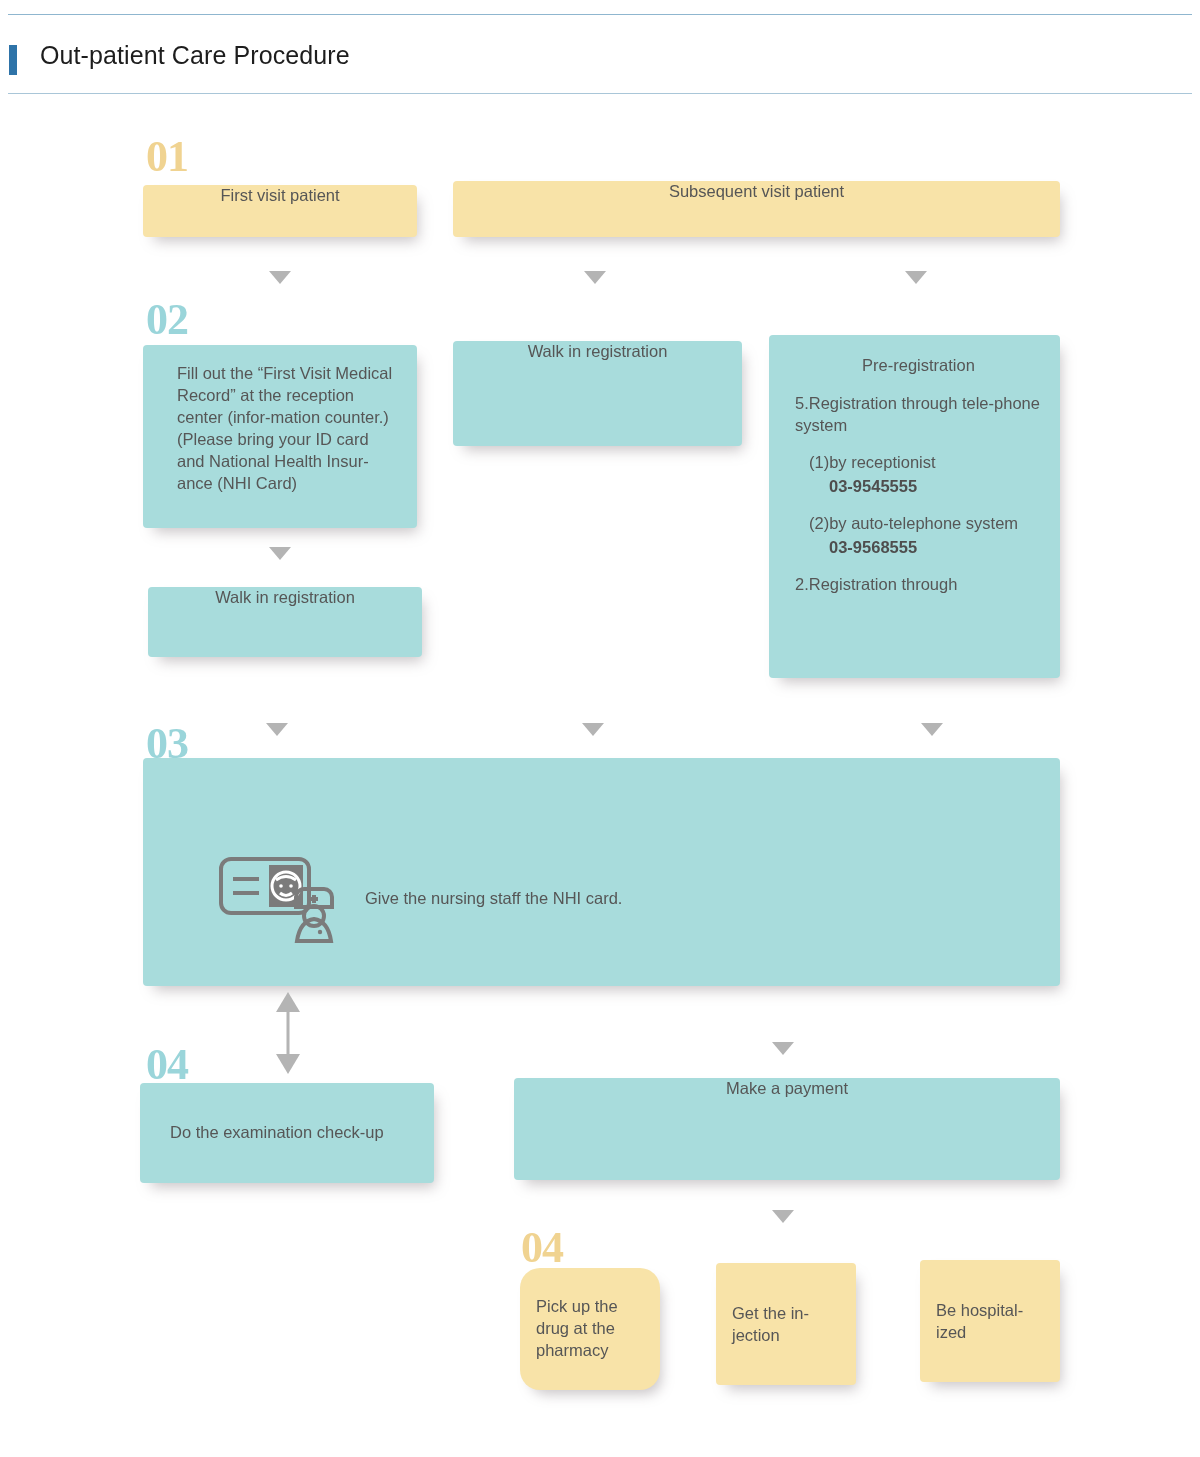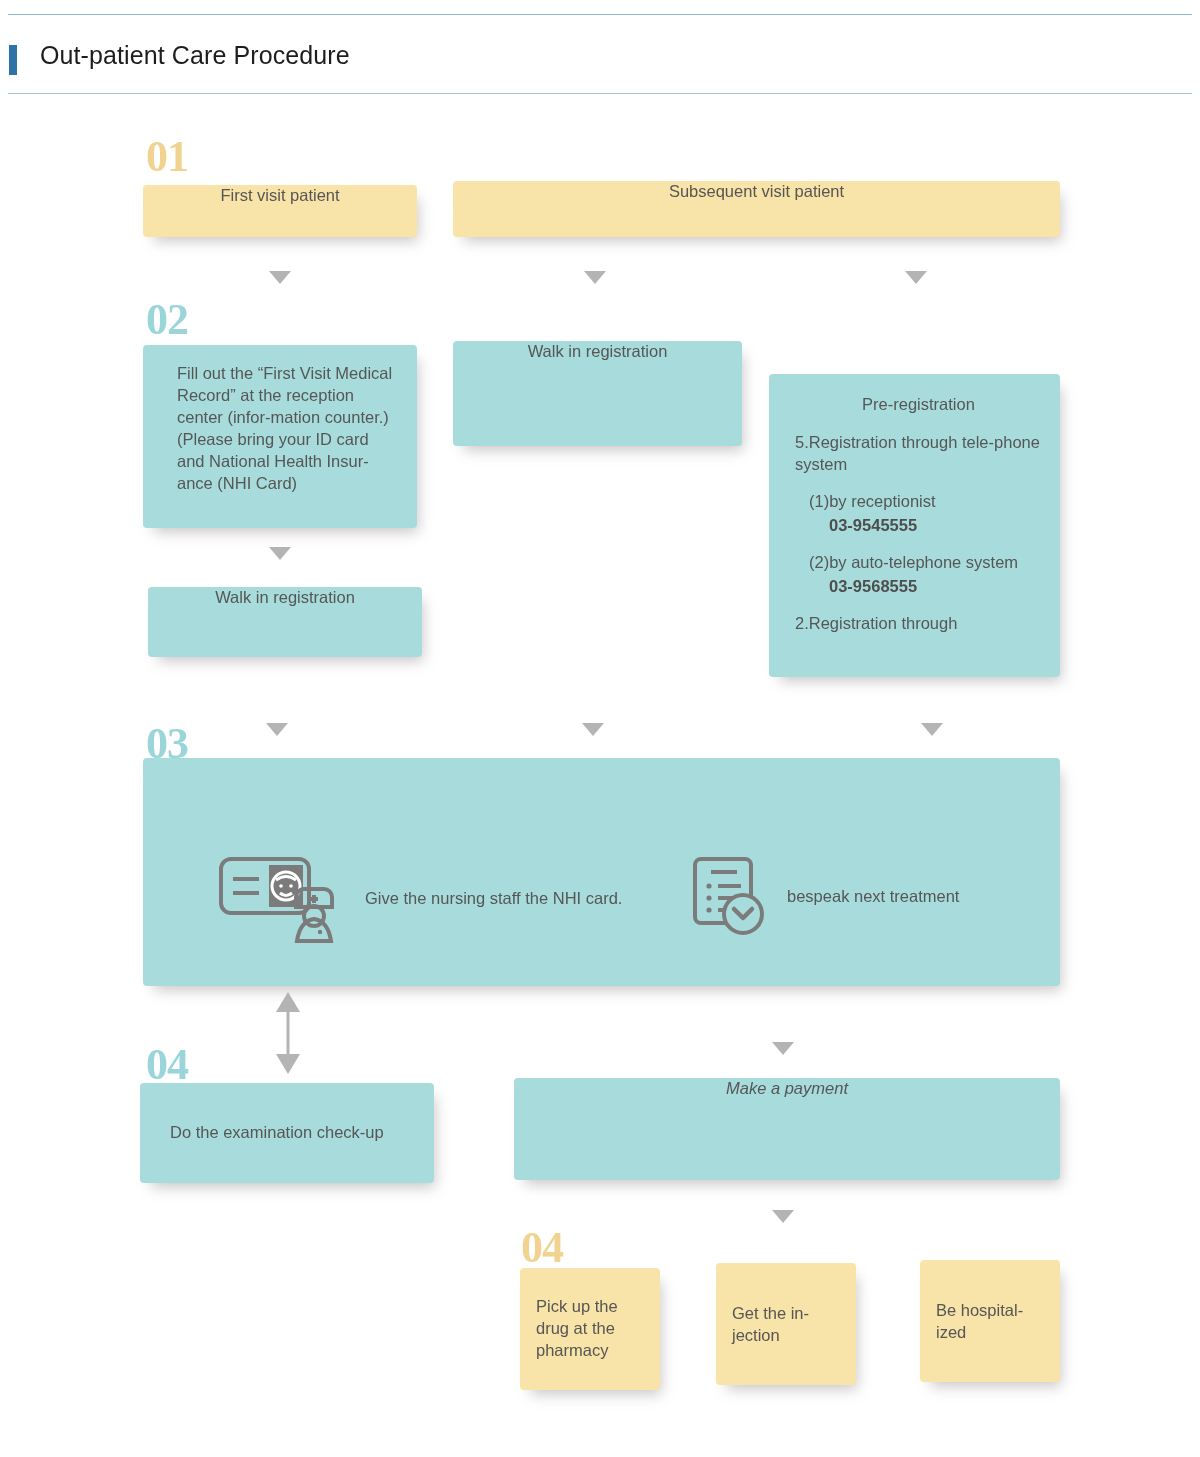--- a/index.html
+++ b/index.html
@@ -164,21 +164,21 @@
 <div class="step-num teal" style="left:146px; top:298px;">02</div>
 
 <div class="box teal" style="left:143px; top:345px; width:274px; height:183px; padding:18px 22px 0 34px;">
   <span class="box-text">Fill out the “First Visit Medical Record” at the reception center (infor-mation counter.)(Please bring your ID card and National Health Insur-ance (NHI Card)</span>
 </div>
 
 <div class="box teal center" style="left:453px; top:341px; width:289px; height:105px;">
   <span class="box-text">Walk in registration</span>
 </div>
 
-<div class="box teal" id="prereg-box" style="left:769px; top:335px; width:291px; height:303px;margin-top:39px;">
+<div class="box teal" id="prereg-box" style="left:769px; top:335px; width:291px; height:343px;">
   <span id="prereg-title">Pre-registration</span>
   <span class="prereg-line">5.Registration through tele-phone system</span>
   <span class="prereg-line prereg-gap prereg-indent">(1)by receptionist</span>
   <span class="prereg-phone">03-9545555</span>
   <span class="prereg-line prereg-gap prereg-indent">(2)by auto-telephone system</span>
   <span class="prereg-phone">03-9568555</span>
   <span class="prereg-line prereg-gap">2.Registration through</span>
 </div>
 
 <div class="arrow-down" style="left:269px; top:547px;"></div>
@@ -210,64 +210,47 @@
         <path d="M87 36 h20 a8 8 0 0 1 8 8 v10 h-36 v-10 a8 8 0 0 1 8 -8 z"></path>
         <path d="M93 46 h8 M97 42 v8" stroke-width="4"></path>
         <circle cx="97" cy="63" r="10"></circle>
         <path d="M80 88 q3 -20 17 -22 q14 2 17 22 z"></path>
         <circle cx="103" cy="79" r="2.2" fill="#7b7b7b" stroke="none"></circle>
       </svg>
     </span>
     <span class="icon-label">Give the nursing staff the NHI card.</span>
   </div>
 
-  <div class="icon-group" style="left:548px; top:95px;">
-    <span>
-      <svg width="78" height="86" viewBox="0 0 78 86" fill="none" stroke="#7b7b7b" stroke-width="4">
-        <path d="M10 6 h44 a6 6 0 0 1 6 6 v52 a6 6 0 0 1 -6 6 h-44 a6 6 0 0 1 -6 -6 v-52 a6 6 0 0 1 6 -6 z"></path>
-        <line x1="20" y1="19" x2="46" y2="19"></line>
-        <circle cx="18" cy="33" r="2.6" fill="#7b7b7b" stroke="none"></circle>
-        <line x1="27" y1="33" x2="50" y2="33"></line>
-        <circle cx="18" cy="45" r="2.6" fill="#7b7b7b" stroke="none"></circle>
-        <line x1="27" y1="45" x2="46" y2="45"></line>
-        <circle cx="18" cy="57" r="2.6" fill="#7b7b7b" stroke="none"></circle>
-        <line x1="27" y1="57" x2="42" y2="57"></line>
-        <circle cx="52" cy="61" r="19" fill="#a8dcdc"></circle>
-        <path d="M43 56 l9 9 l9 -9" stroke-width="4.5" stroke-linecap="round" stroke-linejoin="round"></path>
-      </svg>
-    </span>
-    <span class="icon-label">bespeak next treatment</span>
-  </div>
 </div>
 
 <div class="step-num teal" style="left:146px; top:1043px;">04</div>
 
 <div class="dbl-arrow" style="left:275px; top:992px;">
   <svg width="26" height="82" viewBox="0 0 26 82">
     <polygon points="13,0 25,20 1,20" fill="#b4b4b4"></polygon>
     <rect x="11.5" y="18" width="3" height="46" fill="#b4b4b4"></rect>
     <polygon points="13,82 25,62 1,62" fill="#b4b4b4"></polygon>
   </svg>
 </div>
 
 <div class="arrow-down" style="left:772px; top:1042px;"></div>
 
 <div class="box teal left-mid pad-l" style="left:140px; top:1083px; width:294px; height:100px;">
   <span class="box-text">Do the examination check-up</span>
 </div>
 
-<div class="box teal center" style="left:514px; top:1078px; width:546px; height:102px;font-style:italic;">
+<div class="box teal center" style="left:514px; top:1078px; width:546px; height:102px;">
   <span class="box-text">Make a payment</span>
 </div>
 
 <div class="arrow-down" style="left:772px; top:1210px;"></div>
 
 <div class="step-num gold" style="left:521px; top:1226px;">04</div>
 
-<div class="box yellow pad-sm" style="left:520px; top:1268px; width:140px; height:122px; display:flex; align-items:center;">
+<div class="box yellow pad-sm" style="left:520px; top:1268px; width:140px; height:122px; display:flex; align-items:center;border-radius:20px;">
   <span class="box-text">Pick up the drug at the pharmacy</span>
 </div>
 
 <div class="box yellow pad-sm" style="left:716px; top:1263px; width:140px; height:122px; display:flex; align-items:flex-start;">
   <span class="box-text" style="padding-top:26px;">Get the in-jection</span>
 </div>
 
 <div class="box yellow pad-sm" style="left:920px; top:1260px; width:140px; height:122px; display:flex; align-items:flex-start;">
   <span class="box-text" style="padding-top:26px;">Be hospital-ized</span>
 </div>

